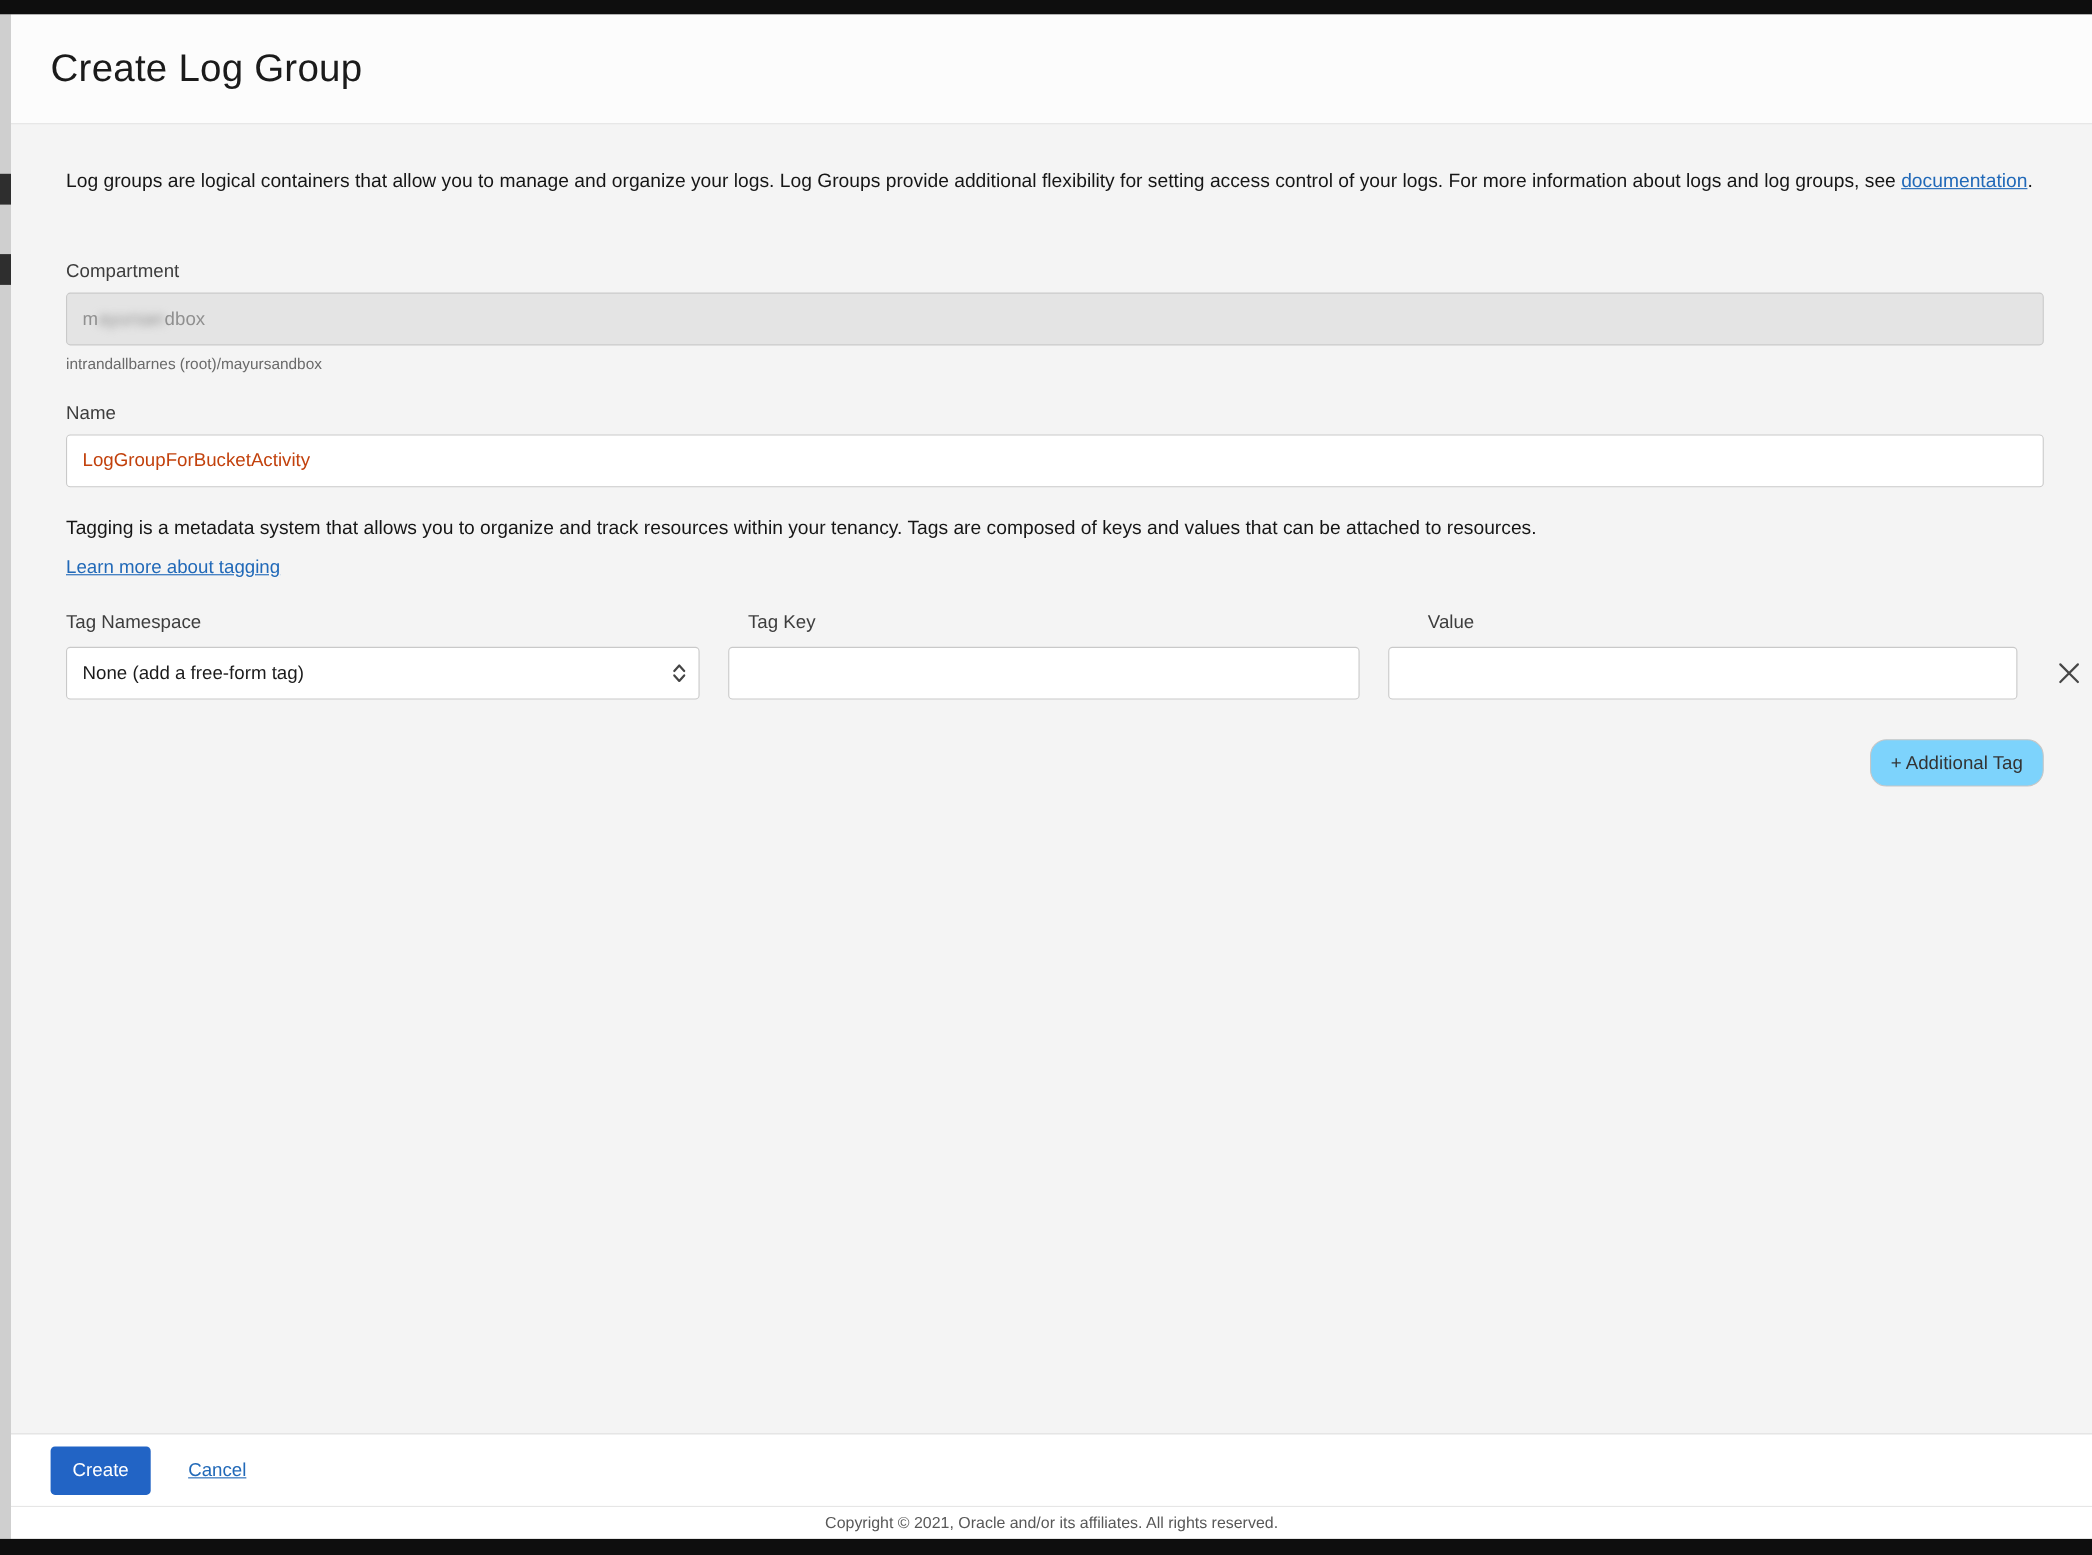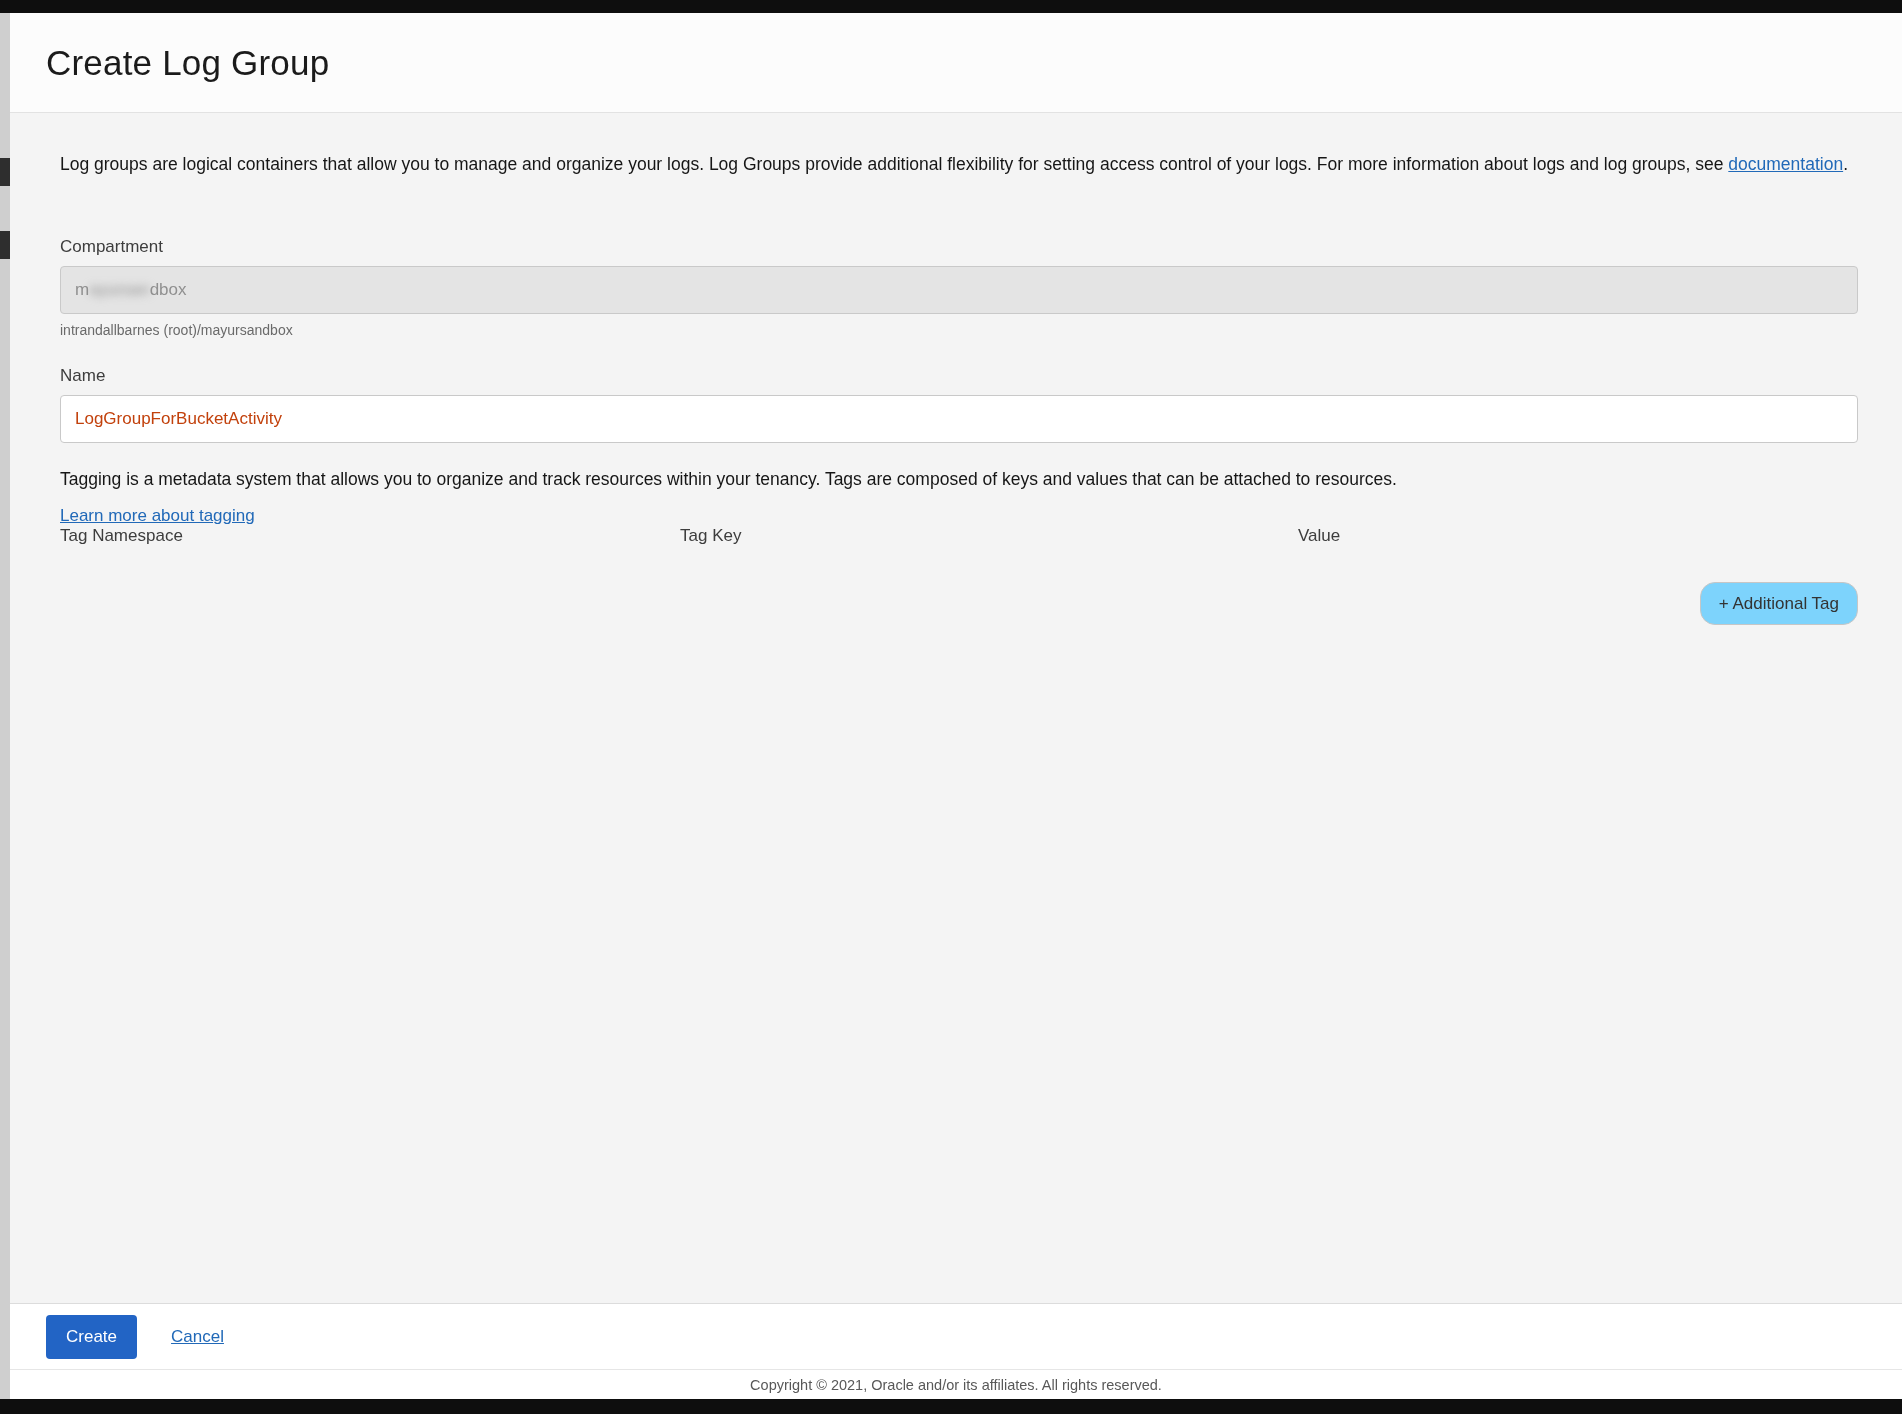--- a/index.html
+++ b/index.html
@@ -45,21 +45,21 @@
 
   .helper { font-size: 14px; color: #6a6a6a; margin-top: 8px; }
 
   .sec-compartment { margin-top: 60px; }
   .sec-name { margin-top: 28px; }
   .sec-description { margin-top: 26px; }
   .tagging-intro { margin-top: 26px; font-size: 17.5px; color: #161616; }
   .learn-link { display: inline-block; margin-top: 16px; font-size: 17px; }
 
   .tag-grid { display: grid; grid-template-columns: 576px 574px 572px auto; column-gap: 26px; align-items: center; }
-  .tag-grid.labels { align-items: end; gap: 44px; }
+  .tag-grid.labels { margin-top: 30px; align-items: end; gap: 44px; }
   .tag-grid.inputs { margin-top: 12px; }
   .tag-grid .field-label { margin-bottom: 0; }
 
   .select {
     display: flex; align-items: center; justify-content: space-between;
     height: 48px; border: 1px solid #c9c9c9; border-radius: 4px; background: #fff;
     padding: 0 10px 0 14px; font-size: 17px; color: #1b1b1b; cursor: pointer;
   }
   .select-caret { display: flex; align-items: center; }
 
@@ -120,20 +120,38 @@
 
     <a class="link learn-link">Learn more about tagging</a>
 
     <div class="tag-grid labels">
       <div class="field-label">Tag Namespace</div>
       <div class="field-label">Tag Key</div>
       <div class="field-label">Value</div>
       <div></div>
     </div>
 
+    <div class="tag-grid inputs">
+      <div class="select">
+        <span>None (add a free-form tag)</span>
+        <span class="select-caret">
+          <svg width="15" height="22" viewBox="0 0 15 22">
+              <path d="M3 9 L7.5 4 L12 9" fill="none" stroke="#454545" stroke-width="2" stroke-linecap="round" stroke-linejoin="round"></path>
+              <path d="M3 13 L7.5 18 L12 13" fill="none" stroke="#454545" stroke-width="2" stroke-linecap="round" stroke-linejoin="round"></path>
+            </svg>
+        </span>
+      </div>
+      <input class="text-input" type="text" value="" style="">
+      <input class="text-input" type="text" value="" style="">
+      <div class="remove-x">
+        <svg width="22" height="22" viewBox="0 0 22 22">
+            <path d="M3 3 L19 19 M19 3 L3 19" stroke="#474747" stroke-width="2" stroke-linecap="round"></path>
+          </svg>
+      </div>
+    </div>
 
     <div class="btn-row">
       <button class="btn-secondary">+ Additional Tag</button>
     </div>
 
   </div>
 
   <div class="panel-footer">
     <button class="btn-primary">Create</button>
     <a class="link cancel-link">Cancel</a>

